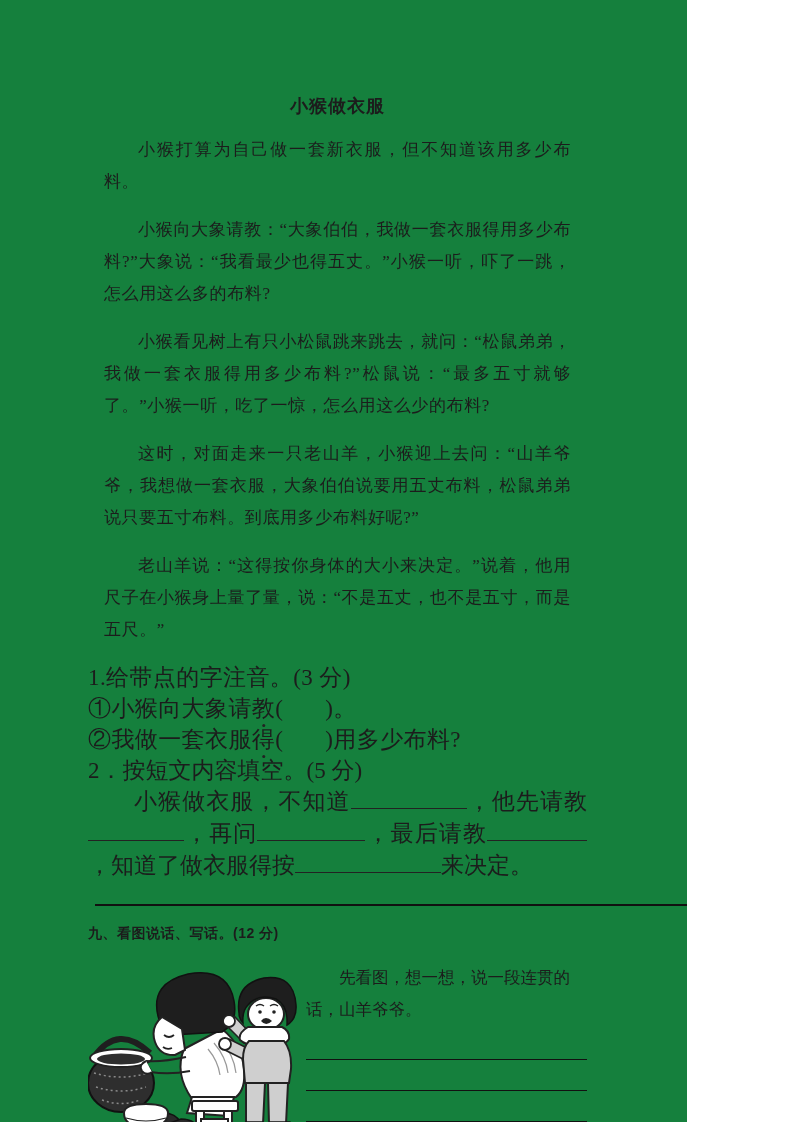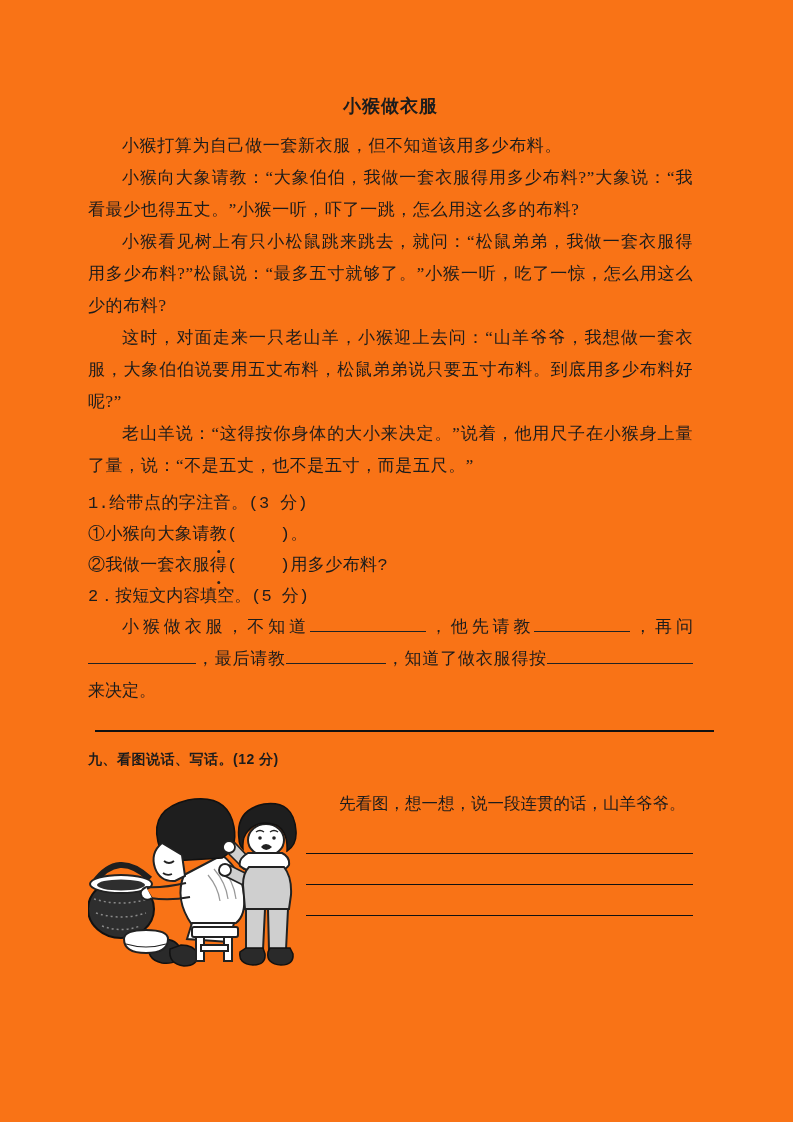--- a/index.html
+++ b/index.html
@@ -1,44 +1,44 @@
 <!DOCTYPE html>
 <html><head>
 <meta charset="utf-8">
 <style>
   html,body{margin:0;padding:0;background:#fff;}
   .page{
     position:relative;
-    width:793px;height:1122px;
-    background:#f97316;
+    width:687px;height:1122px;
+    background:#15803d;
     box-sizing:border-box;
     padding:94px 100px 0 88px;
     color:#1c1c1c;
     overflow:hidden;
   }
   
   .title{
     margin:0 0 12px 0;
     text-align:center;
     font-family:"Liberation Sans",sans-serif;
     font-size:18px;font-weight:bold;
     letter-spacing:1px;
   }
   
   .story p{
-    margin:0;
+    margin:16px;
     font-family:"Liberation Serif",serif;
     font-size:17px;
     line-height:32px;
     letter-spacing:0.6px;
     text-indent:2em;
     text-align:justify;
   }
   
-  .qblock{font-family:Liberation Mono, monospace;font-size:17px;}
+  .qblock{font-family:Liberation Serif, serif;font-size:23px;}
   .qline{margin:0;line-height:31px;}
   .q1 .qline{letter-spacing:0.4px;}
   .q1{margin-top:6px;}
   .dotchar{position:relative;display:inline-block;}
   .dotchar::after{
     content:"";position:absolute;left:50%;bottom:-3px;
     width:3.5px;height:3.5px;border-radius:50%;
     background:#222;transform:translateX(-50%);
   }
   .paren-gap{display:inline-block;width:42px;}

